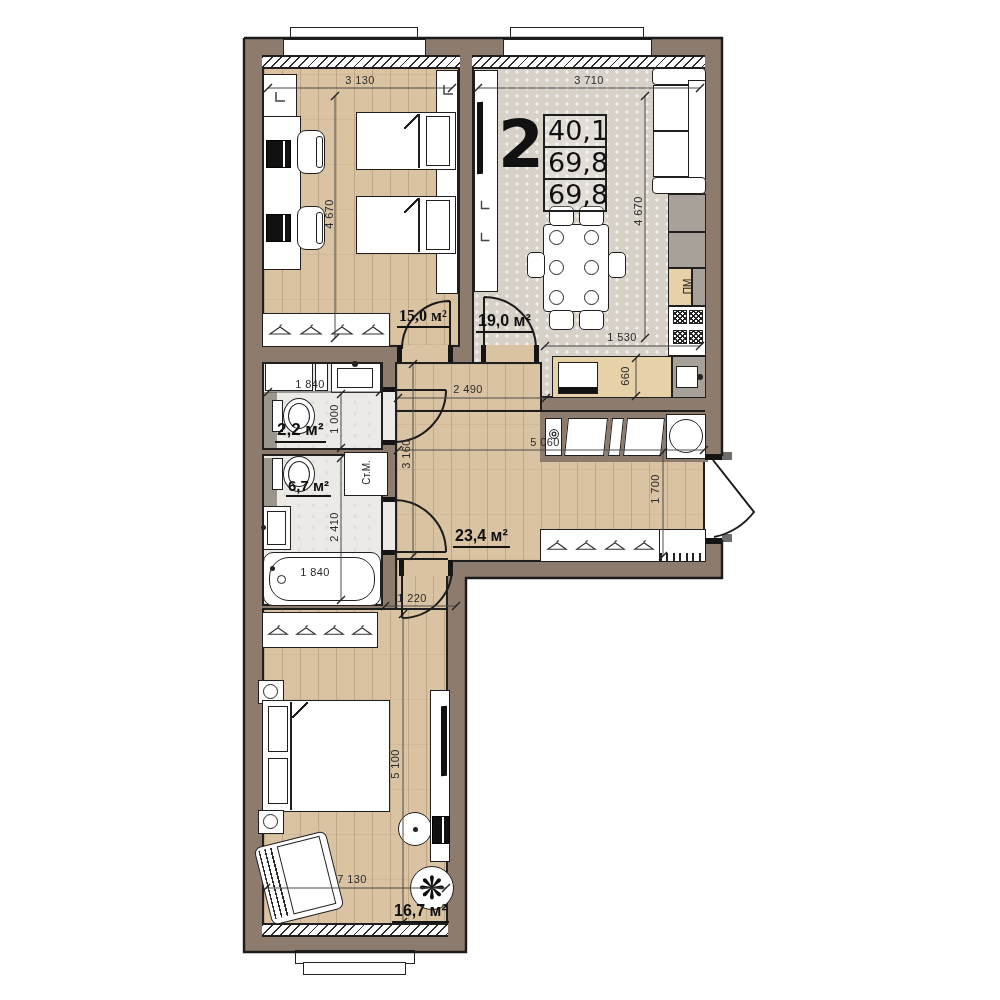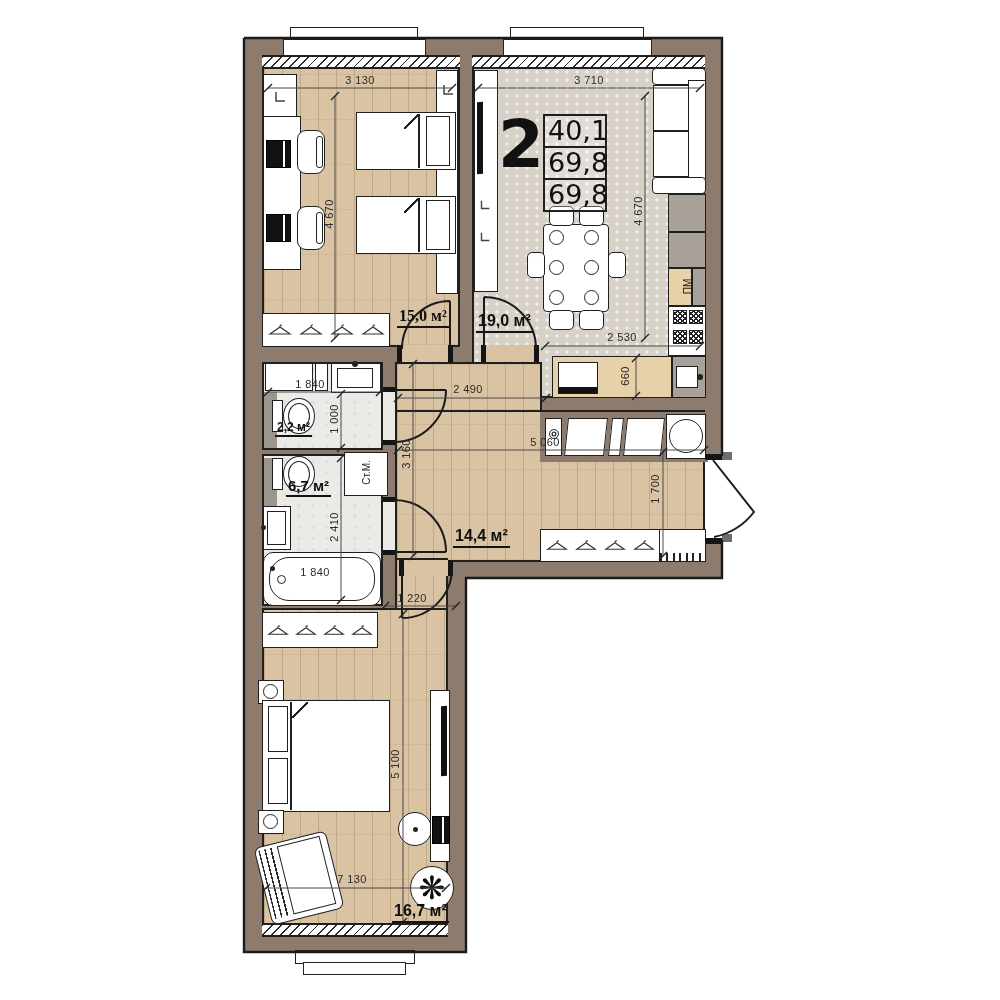--- a/index.html
+++ b/index.html
@@ -320,34 +320,34 @@
       <line x1="403" y1="614" x2="403" y2="922"></line>
         <line x1="266" y1="888" x2="446" y2="888"></line>
     </g>
     <path stroke="#222" stroke-width="1.4" fill="none" d="M264,92l8,-8M448,92l8,-8M474,92l8,-8M696,92l8,-8M331,100l8,-8M331,342l8,-8M641,100l8,-8M641,342l8,-8M541,350l8,-8M696,350l8,-8M632,362l8,-8M632,400l8,-8M264,396l8,-8M376,396l8,-8M337,398l8,-8M337,452l8,-8M337,462l8,-8M337,604l8,-8M394,402l8,-8M542,402l8,-8M409,368l8,-8M409,560l8,-8M394,454l8,-8M700,454l8,-8M659,456l8,-8M659,560l8,-8M381,610l8,-8M452,610l8,-8M399,618l8,-8M399,926l8,-8M262,892l8,-8M442,892l8,-8"></path>
   </svg>
 
   <div class="dim" style="left:320px;top:74px;">3 130</div>
   <div class="dim" style="left:549px;top:74px;">3 710</div>
   <div class="dim v" style="left:289px;top:208px;">4 670</div>
   <div class="dim v" style="left:598px;top:205px;">4 670</div>
-  <div class="dim" style="left:582px;top:331px;">2 530</div>
+  <div class="dim" style="left:582px;top:331px;">1 530</div>
   <div class="dim v" style="left:585px;top:370px;">660</div>
   <div class="dim" style="left:270px;top:378px;">1 840</div>
   <div class="dim v" style="left:294px;top:413px;">1 000</div>
   <div class="dim v" style="left:294px;top:521px;">2 410</div>
   <div class="dim" style="left:275px;top:566px;">1 840</div>
   <div class="dim" style="left:428px;top:383px;">2 490</div>
   <div class="dim v" style="left:366px;top:448px;">3 160</div>
   <div class="dim" style="left:505px;top:436px;">5 060</div>
   <div class="dim v" style="left:615px;top:483px;">1 700</div>
   <div class="dim" style="left:372px;top:592px;">1 220</div>
   <div class="dim v" style="left:355px;top:758px;">5 100</div>
   <div class="dim" style="left:312px;top:873px;">7 130</div>
 
   <div class="area" style="left:397px;top:307px;font-family:Liberation Serif, serif;">15,0 м²</div>
   <div class="area" style="left:476px;top:312px;">19,0 м²</div>
-  <div class="area" style="left:275px;top:420px;font-size:12px;">2,2 м²</div>
+  <div class="area" style="left:275px;top:420px;font-size:17px;">2,2 м²</div>
   <div class="area" style="left:286px;top:477px;font-size:15px;">6,7 м²</div>
-  <div class="area" style="left:453px;top:527px;">14,4 м²</div>
+  <div class="area" style="left:453px;top:527px;">23,4 м²</div>
   <div class="area" style="left:392px;top:902px;">16,7 м²</div>
 
 </div>
 
 </body></html>

